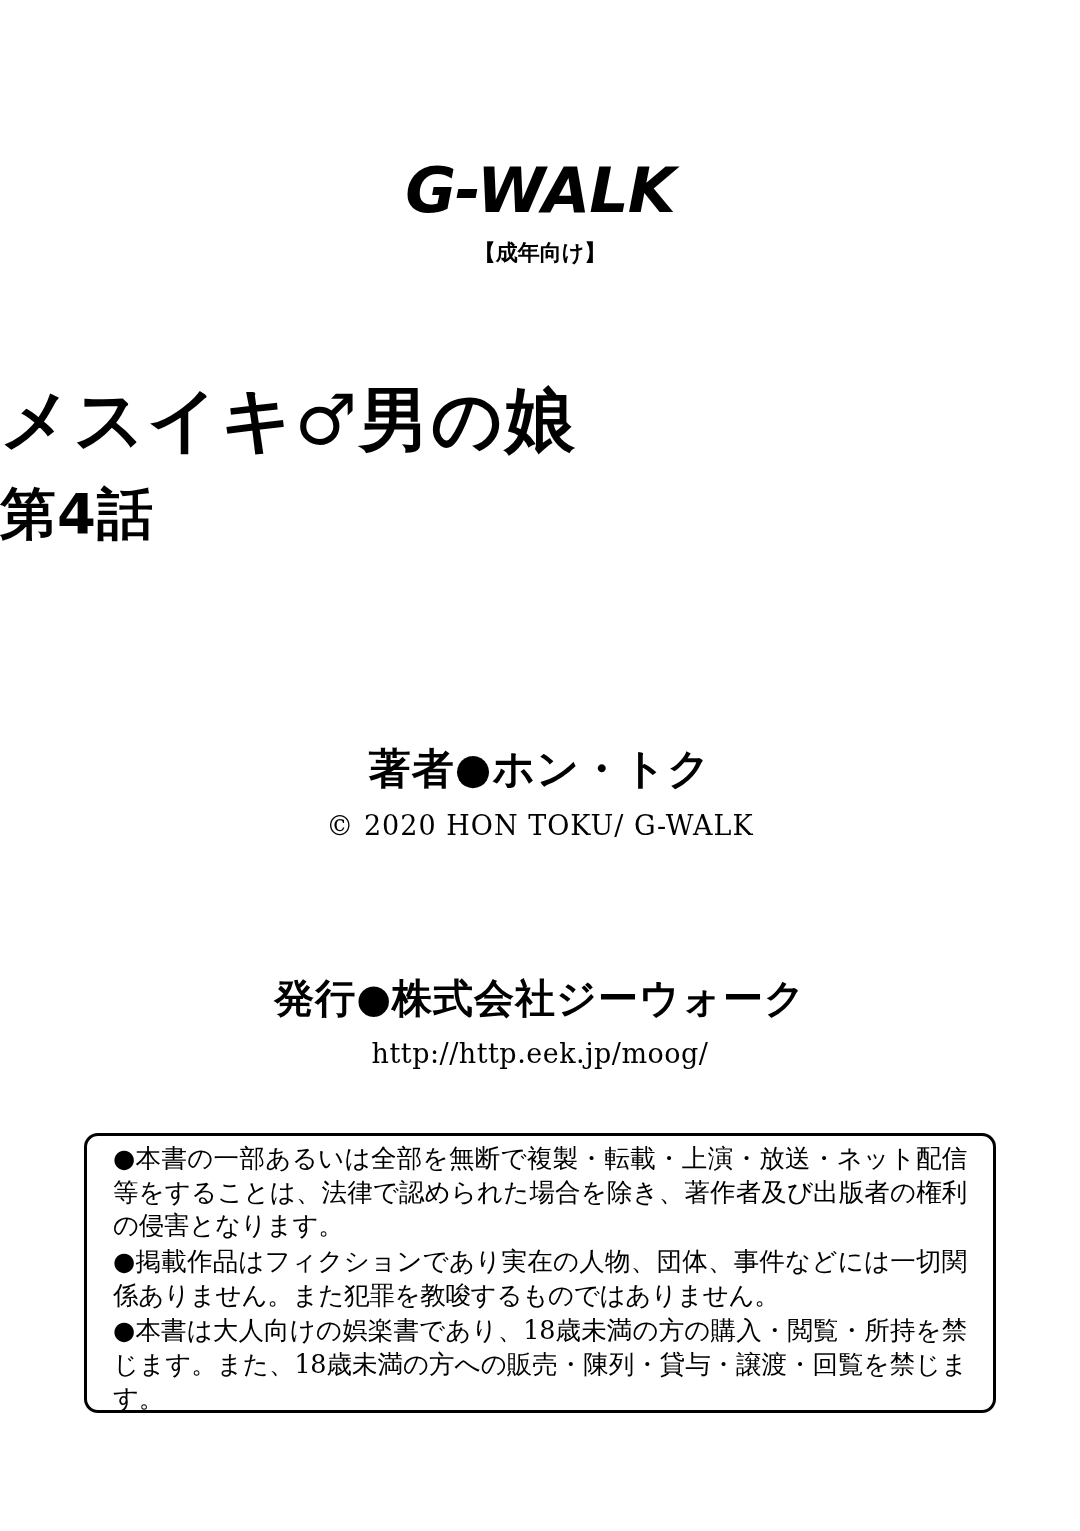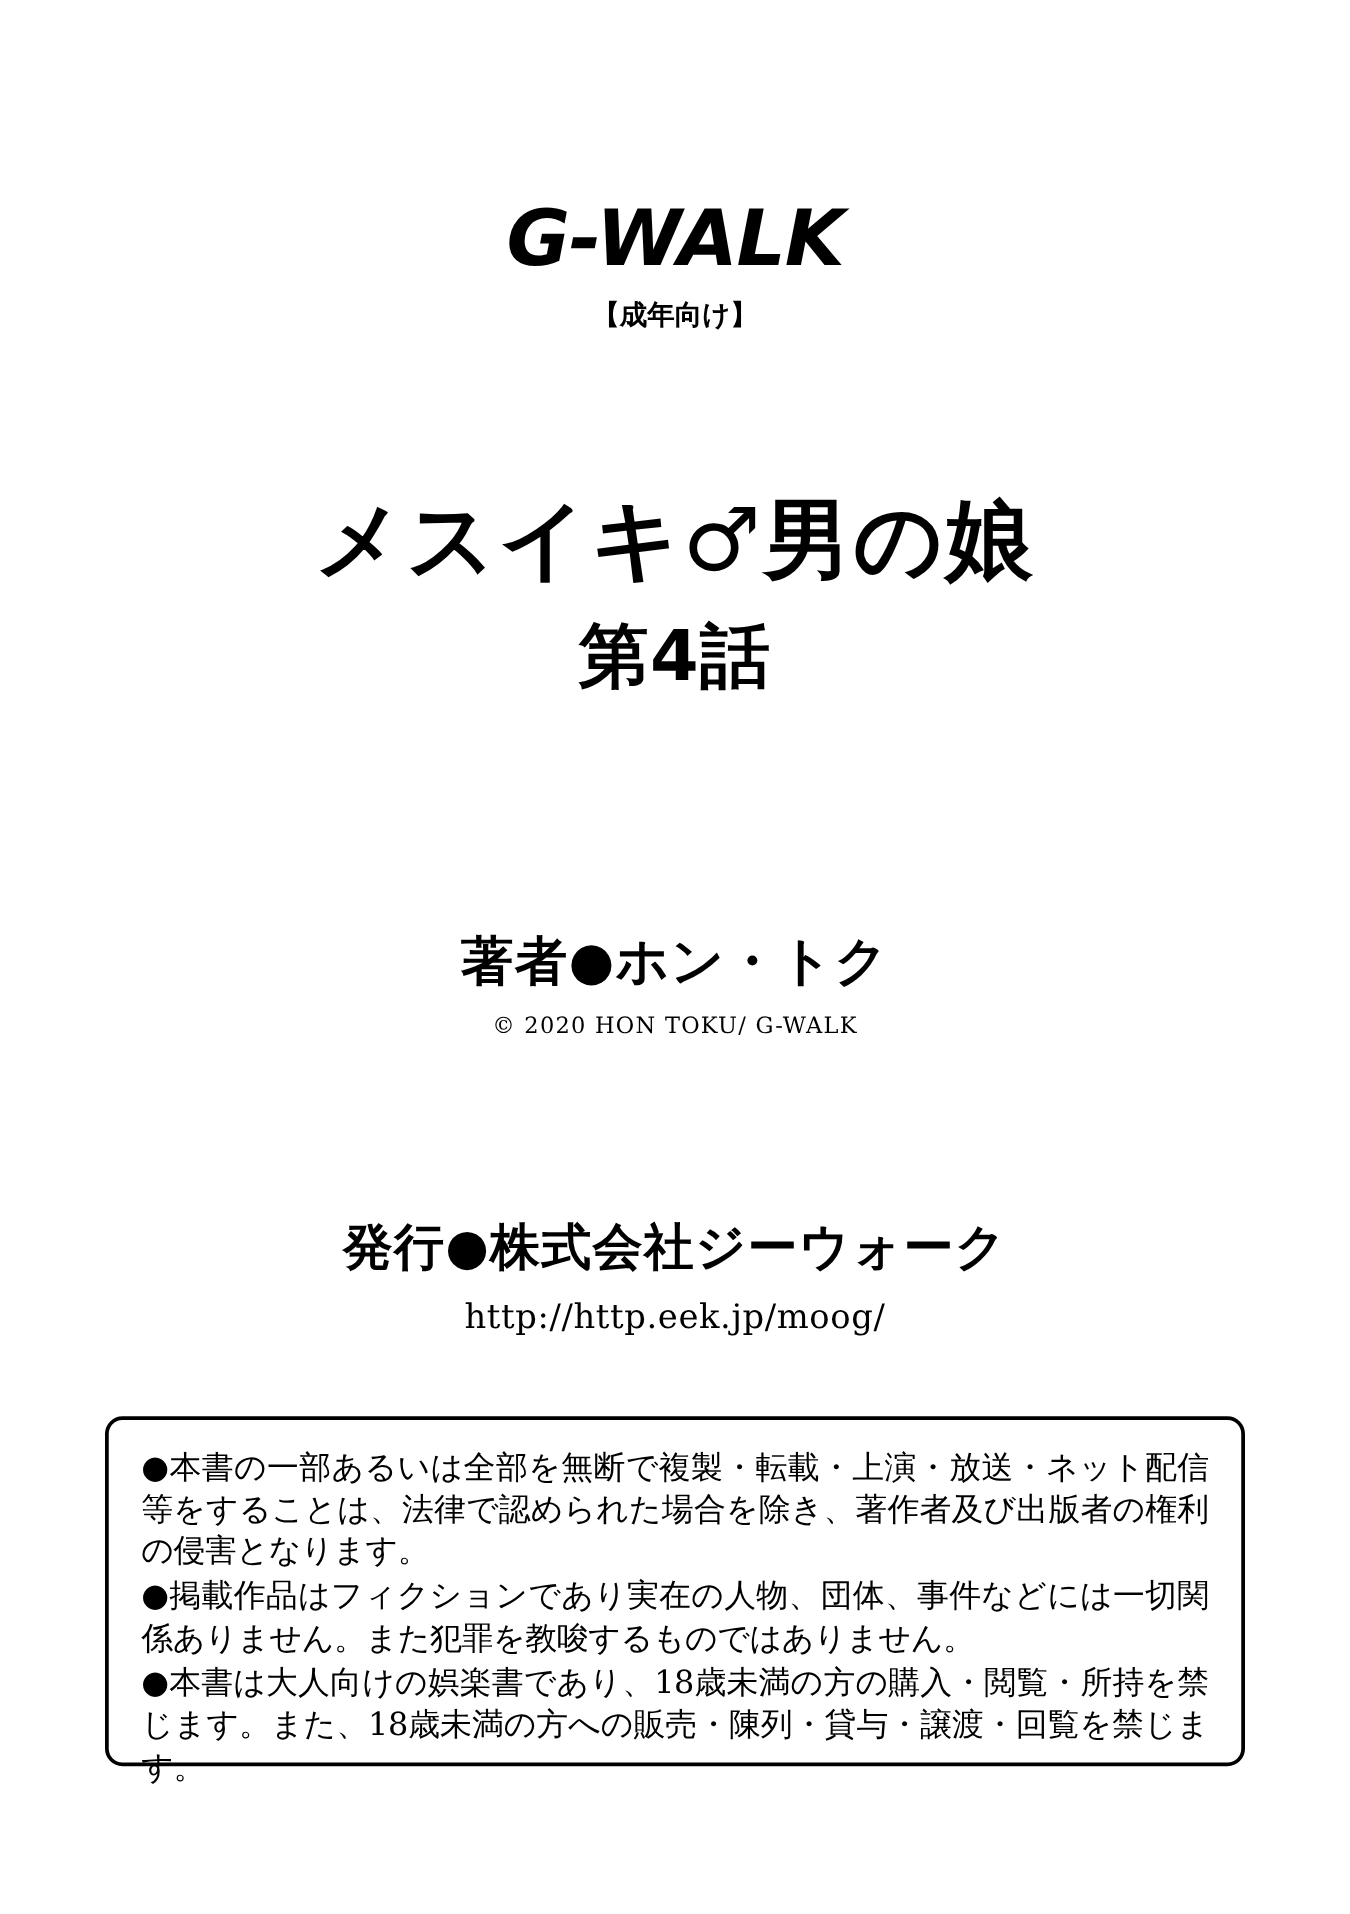--- a/index.html
+++ b/index.html
@@ -53,24 +53,24 @@
     font-weight: bold;
     font-size: 22px;
     letter-spacing: 0px;
     margin-top: 20px;
     line-height: 1;
   }
 
   
   .title-block {
     position: absolute;
-    top: 396px;
+    top: 384px;
     left: 0;
     width: 1080px;
-    text-align: center;
+    text-align: left;
   }
   .work-title {
     font-family: "DejaVu Sans", sans-serif;
     font-weight: bold;
     font-size: 70px;
     line-height: 1.05;
     letter-spacing: 2px;
     margin: 0;
   }
   .episode {
@@ -94,21 +94,21 @@
     font-family: "DejaVu Sans", sans-serif;
     font-weight: bold;
     font-size: 42px;
     letter-spacing: 1px;
     line-height: 1;
     margin: 0;
     text-align: center;
   }
   .copyright-line {
     font-family: "DejaVu Serif", serif;
-    font-size: 18px;
+    font-size: 27px;
     letter-spacing: 1px;
     margin-top: 22px;
     line-height: 1;
   }
 
   
   .publisher-block {
     position: absolute;
     top: 978px;
     left: 0;
@@ -134,21 +134,21 @@
   
   .notice-box {
     position: absolute;
     top: 1133px;
     left: 84px;
     width: 912px;
     height: 280px;
     border: 3px solid #000;
     border-radius: 14px;
     box-sizing: border-box;
-    padding: 22px 26px 10px 26px;
+    padding: 6px 26px 10px 26px;
   }
   .notice-p {
     font-family: "DejaVu Serif", serif;
     font-size: 25.5px;
     line-height: 1.32;
     margin: 0 0 2px 0;
     text-align: justify;
     letter-spacing: -0.3px;
   }
 </style>

